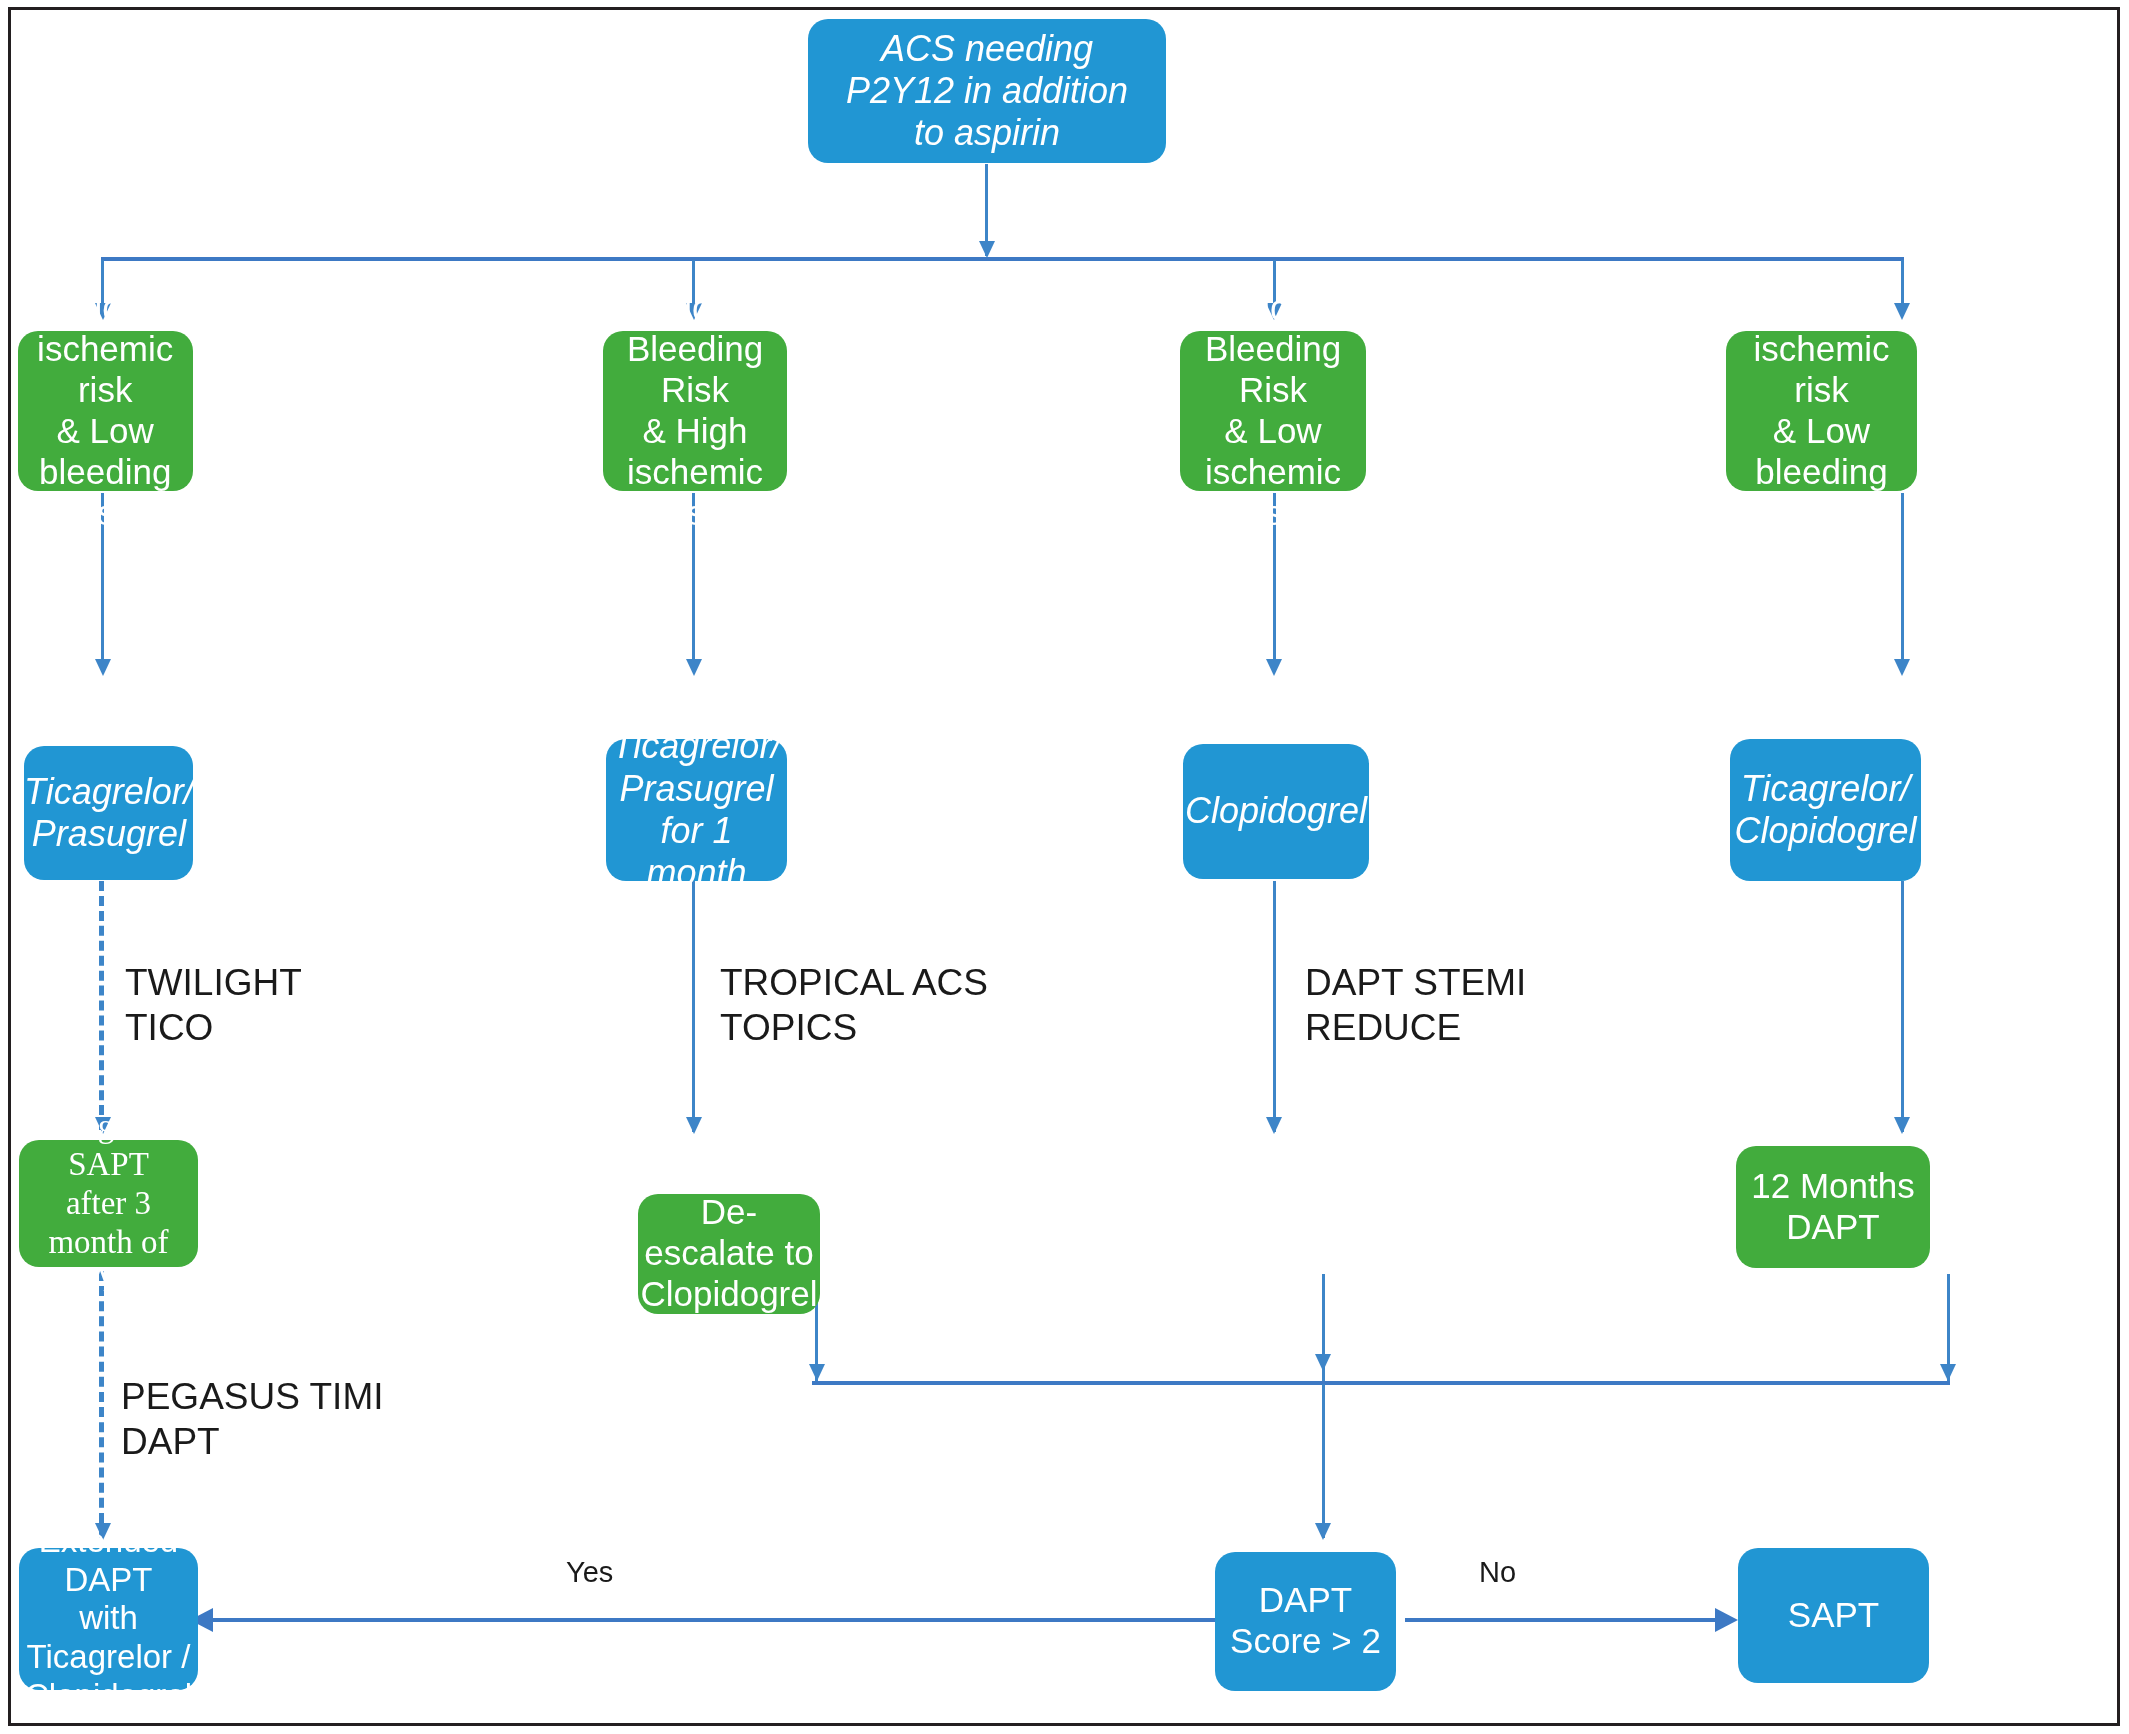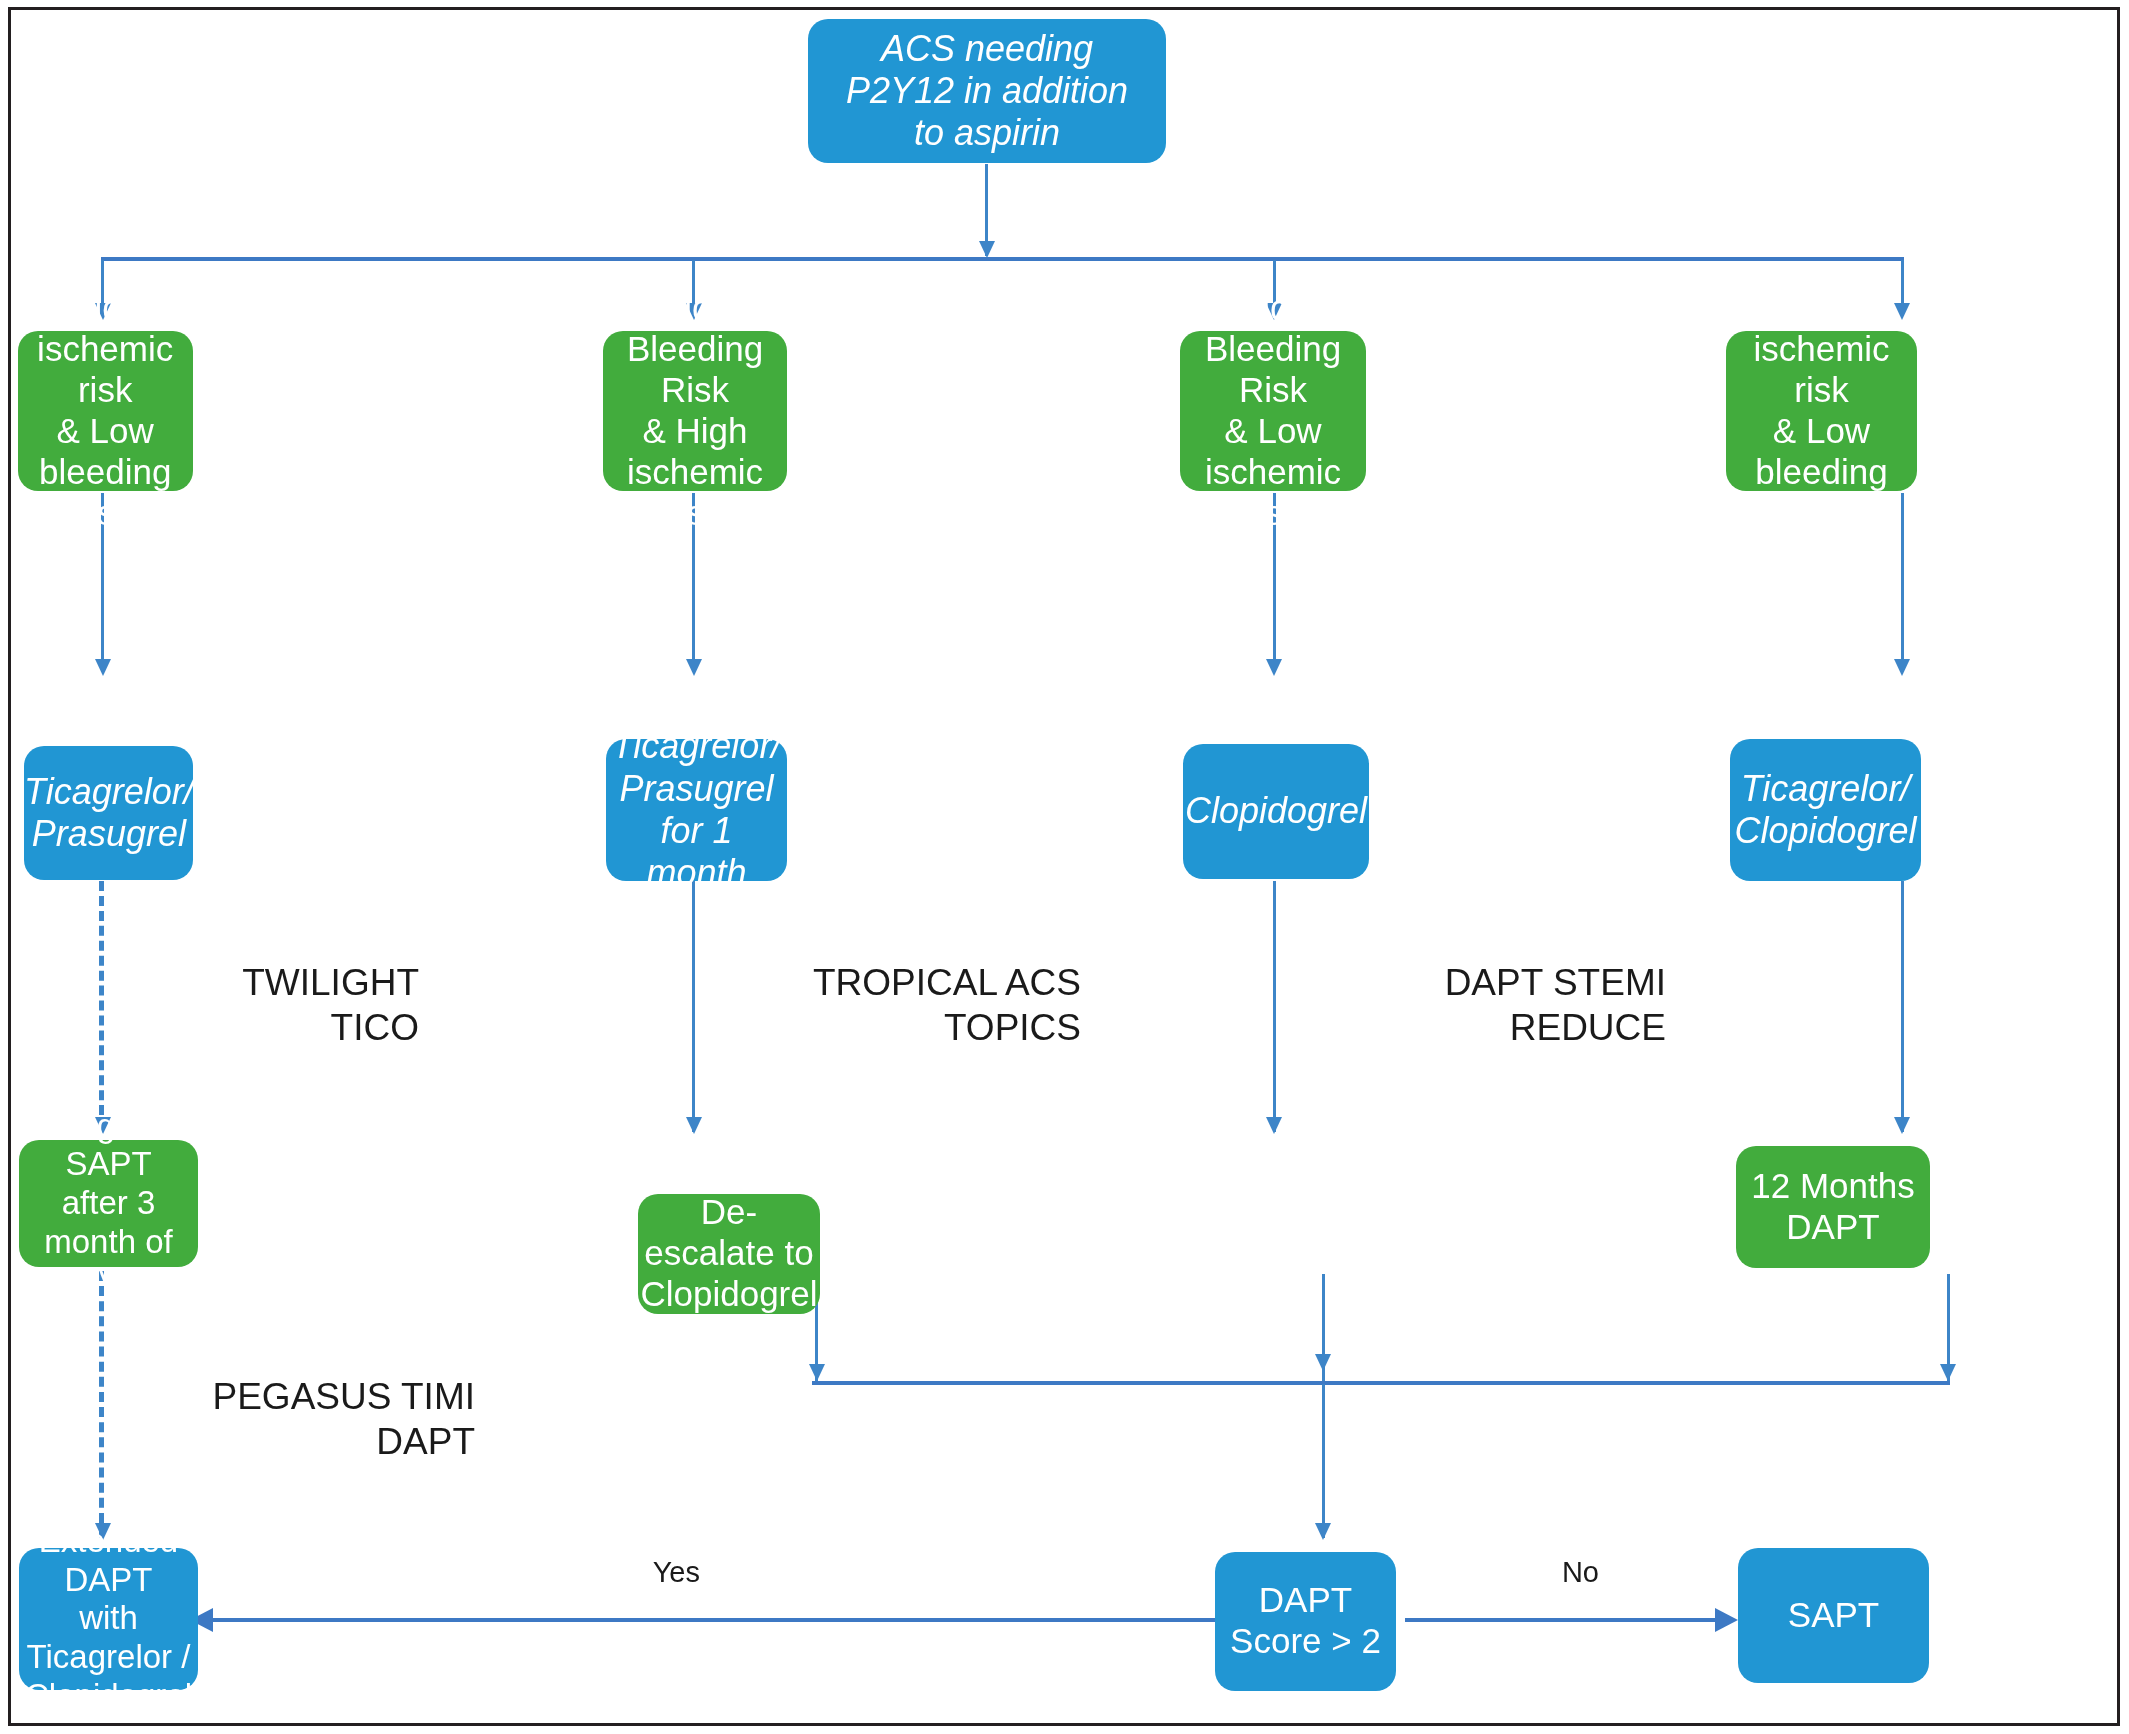--- a/index.html
+++ b/index.html
@@ -41,21 +41,21 @@
   .green{background:#42ac3d;}
 
   .f54{font-size:36px;font-style:italic;}
   .f52{font-size:35px;}
   .f50{font-size:33px;}
 
   
   .label{
     position:absolute;
     color:#1a1a1a;
-    text-align:right;
+    text-align:left;
     white-space:pre-line;
     line-height:1.22;
     font-size:37px;
     z-index:5;
   }
   .label.small{font-size:29px;}
 
   
   .vline{position:absolute;background:#3d85c8;width:3.3px;z-index:2;}
   .hline{position:absolute;background:#3d85c8;height:3.3px;z-index:2;}
@@ -175,21 +175,21 @@
 
     <div class="label" style="left:114px;top:950px;width:294px;">TWILIGHT
 TICO</div>
 
     <div class="label" style="left:709px;top:950px;width:361px;">TROPICAL ACS
 TOPICS</div>
 
     <div class="label" style="left:1294px;top:950px;width:361px;">DAPT STEMI
 REDUCE</div>
 
-    <div class="node green f50" style="left:8px;top:1130px;width:179px;height:127px;">Ticagrelor SAPT
+    <div class="node green f50" style="left:8px;top:1130px;width:179px;height:127px;font-family:Liberation Serif, serif;">Ticagrelor SAPT
 after 3 month of
 DAPT</div>
 
     <div class="node green f52" style="left:627px;top:1144px;width:182px;height:120px;margin-top:40px;">De-escalate to
 Clopidogrel</div>
 
 
     <div class="node green f52" style="left:1725px;top:1136px;width:194px;height:122px;">12 Months DAPT</div>
 
     <div class="vline" style="left:804px;top:1291px;width:3.3px;height:80px;"></div>

